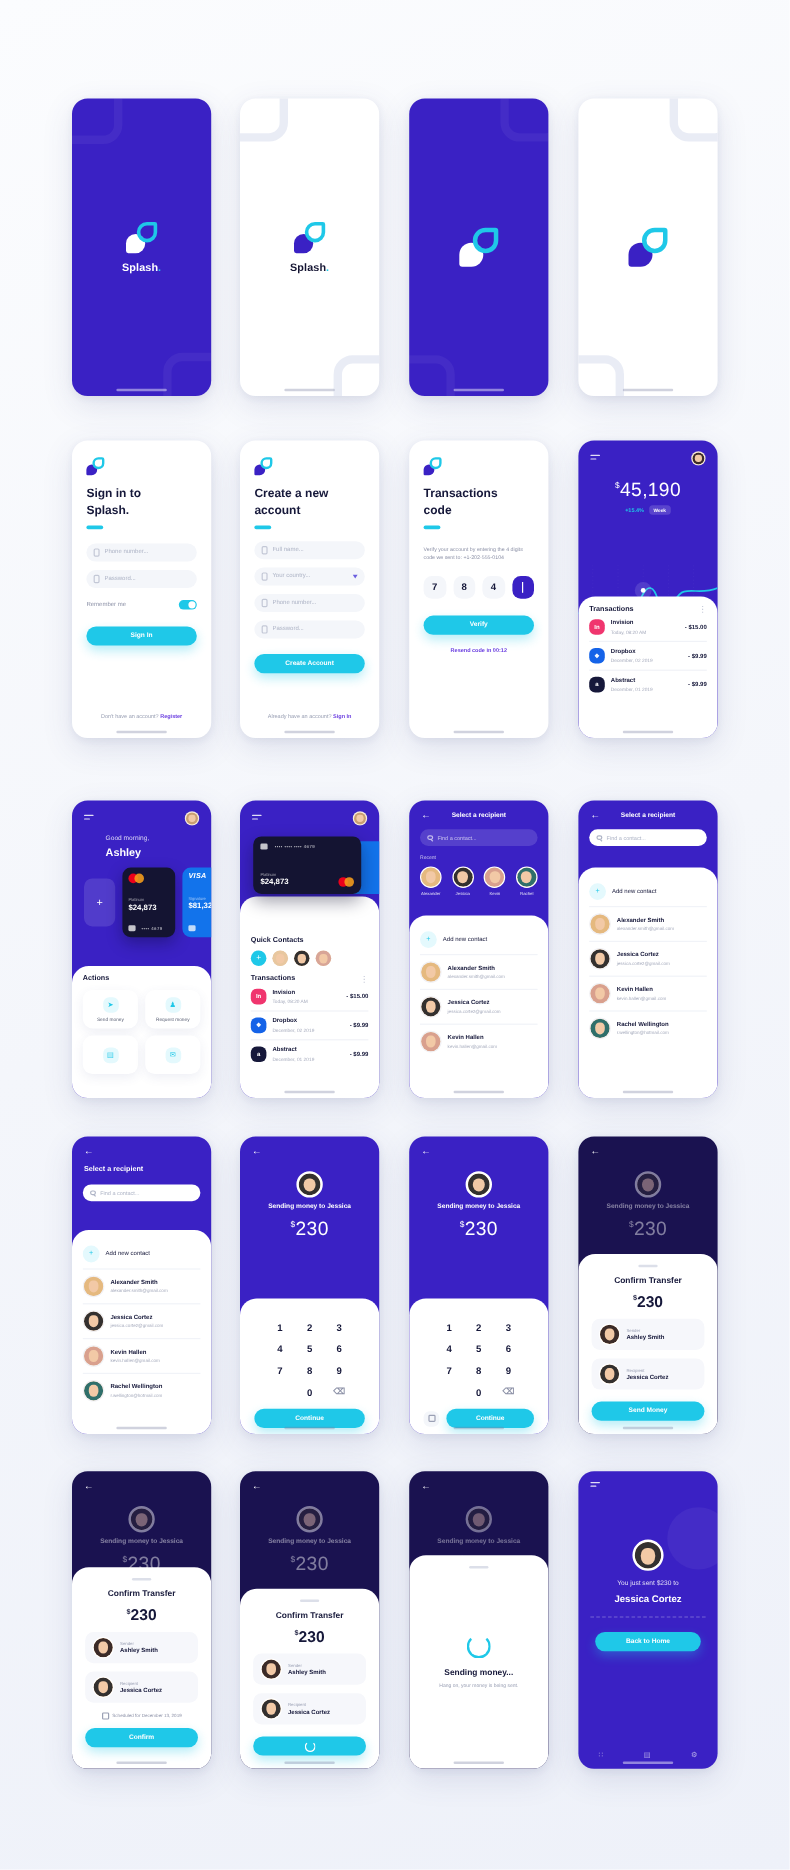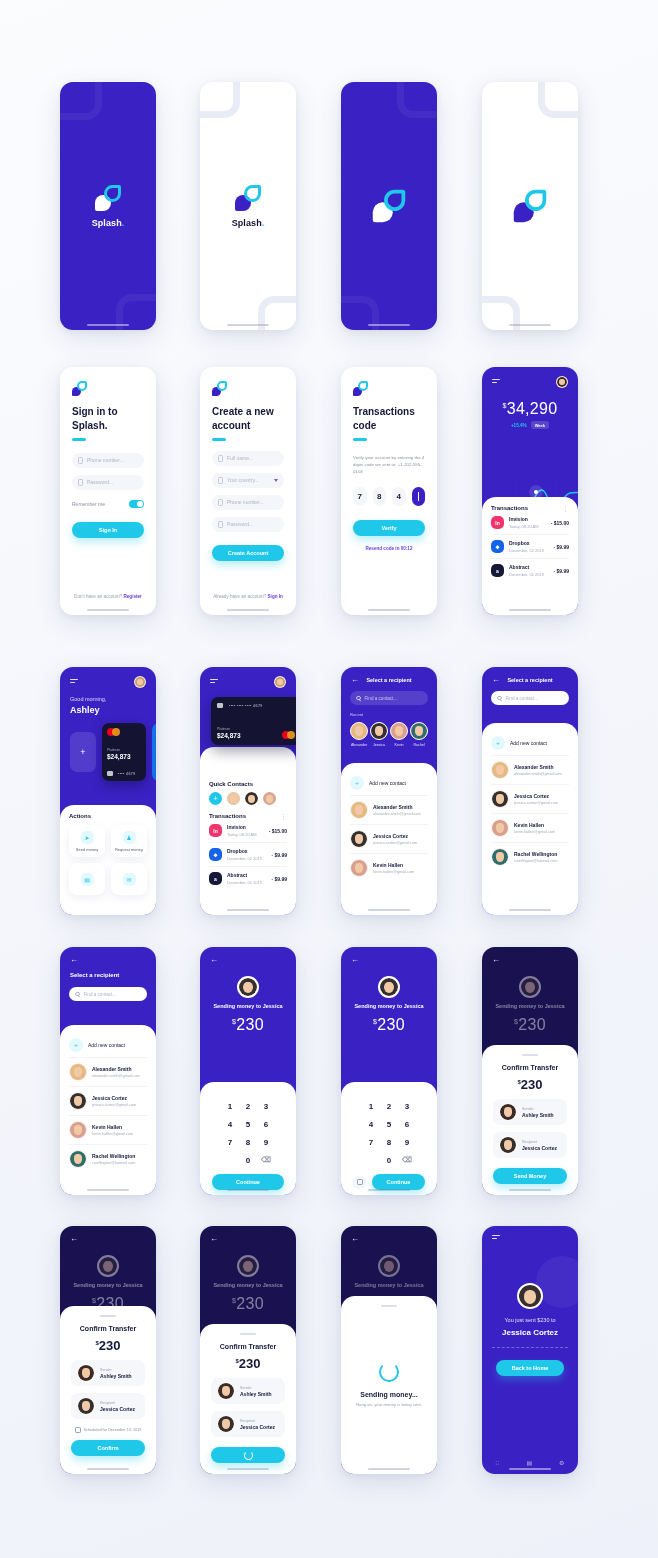--- a/index.html
+++ b/index.html
@@ -4,21 +4,21 @@
 <style>
   * { box-sizing: border-box; margin: 0; padding: 0; }
   body {
     width: 658px; height: 1558px;
     background: linear-gradient(160deg, #fbfcfe 0%, #f4f6fb 50%, #eef1f9 100%);
     font-family: "Liberation Sans", sans-serif;
     overflow: hidden; position: relative;
   }
   .grid { position: absolute; inset: 0; }
   .phone {
-    position: absolute; width: 96px; height: 248px;
+    position: absolute; width: 116px; height: 248px;
     border-radius: 13px; overflow: hidden;
     box-shadow: 0 8px 26px rgba(60,70,130,.13), 0 2px 6px rgba(60,70,130,.07);
     background: #fff;
   }
   .indigo { background: #3A21C4; }
   .white { background: #fff; }
   .darknav { background: #1a1250; }
 
   
   .homebar { position: absolute; bottom: 4px; left: 50%; transform: translateX(-50%);
@@ -386,21 +386,21 @@
       <div class="avatar">
           <div class="face">
             <div class="hair" style="background:#3b2b28"></div>
             <div class="skin"></div>
           </div>
         </div>
     </div>
 
     <div style="margin-top:12px">
       <div class="amount-big">
-        <sup>$</sup><span>34,290</span>
+        <sup>$</sup><span>45,190</span>
       </div>
       <div class="badge-row">
         <span class="pct">+15.4%</span>
         <span class="chip">Week</span>
       </div>
     </div>
 
     <svg viewBox="0 0 116 62" style="position:absolute; left:0; top:104px; width:116px; height:62px;">
       <g stroke="rgba(255,255,255,.09)" stroke-width=".4" stroke-dasharray="1 2">
         <line x1="12" y1="0" x2="12" y2="62"></line>
@@ -462,21 +462,21 @@
           <i></i>
           <i></i>
         </div>
       <div class="avatar">
           <div class="face">
             <div class="hair" style="background:#c99f72"></div>
             <div class="skin"></div>
           </div>
         </div>
     </div>
-    <div style="padding:8px 10px 0">
+    <div style="padding:8px 28px 0">
       <div class="greet-sm">Good morning,</div>
       <div class="greet-lg">Ashley</div>
     </div>
 
     <div style="display:flex; gap:6px; padding:8px 0 0 10px; align-items:center;">
       <div class="card add">+</div>
       <div class="card black">
         <div class="mc">
             <i></i>
             <i></i>

